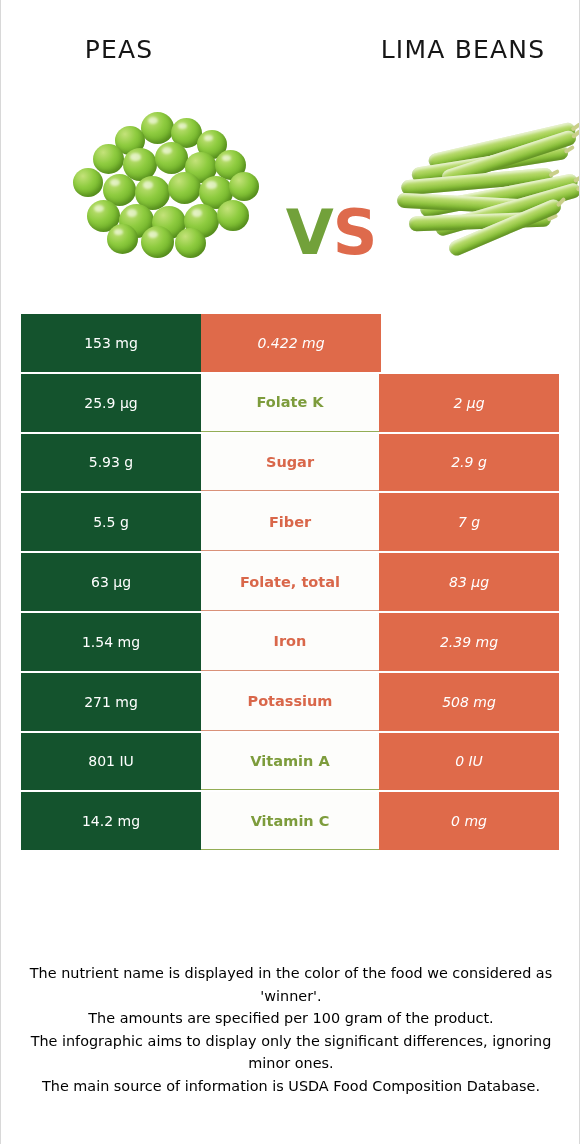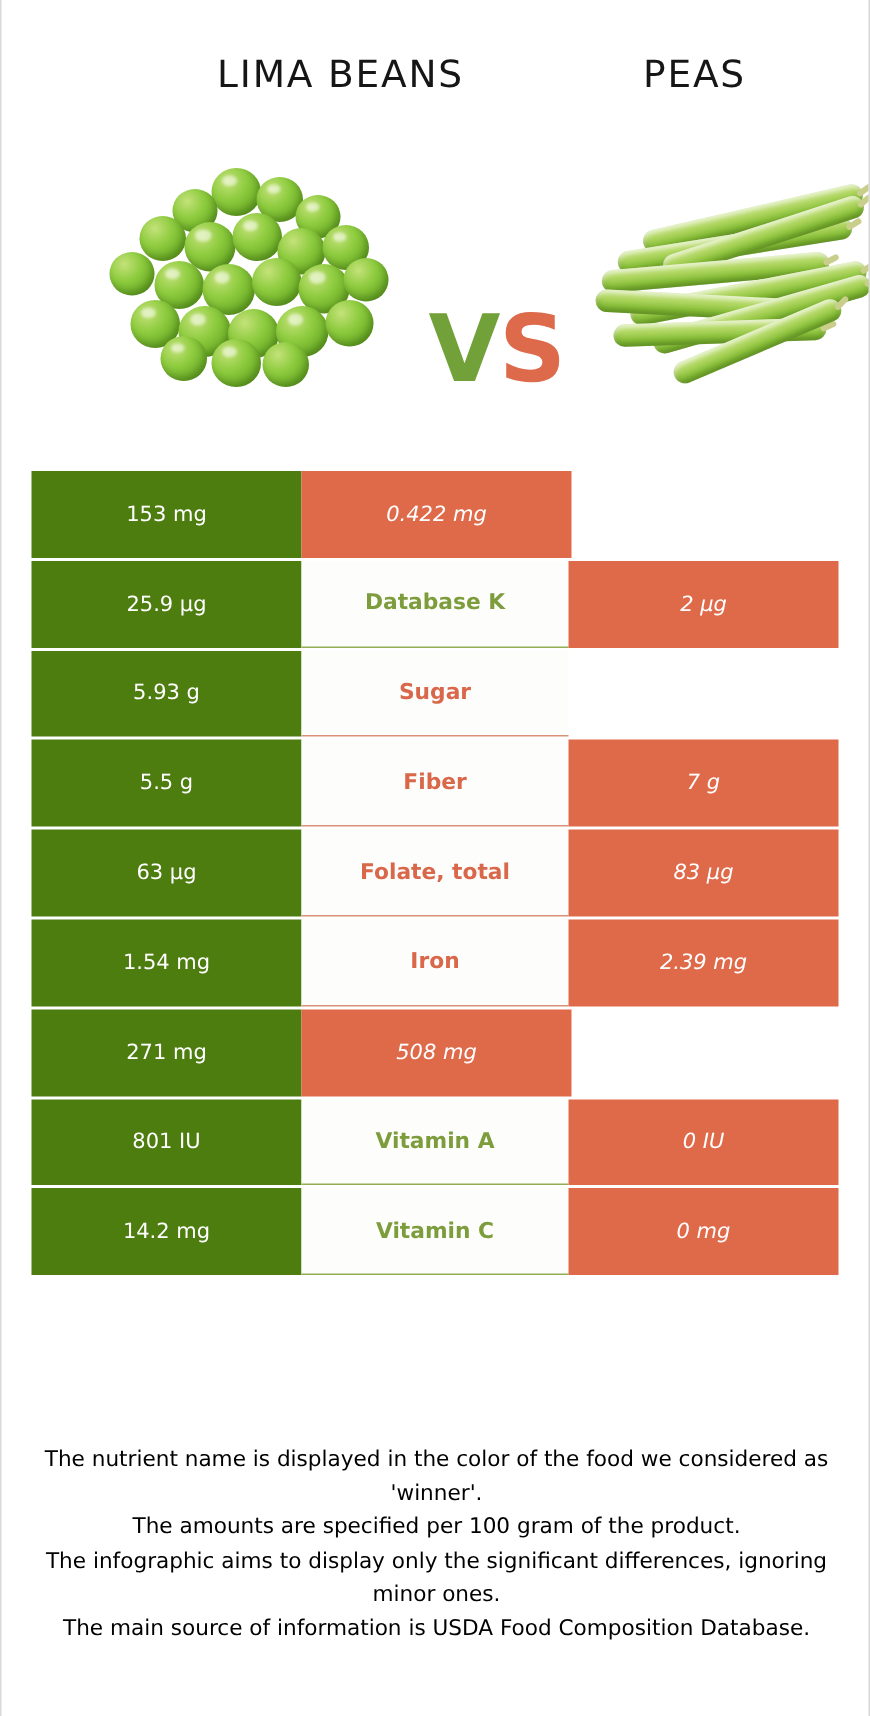--- a/index.html
+++ b/index.html
@@ -140,21 +140,21 @@
     display: flex;
     align-items: center;
     justify-content: center;
     box-sizing: border-box;
     font-family: "DejaVu Sans", sans-serif;
     font-size: 14px;
     font-weight: 400;
   }
   .cell.left {
     width: 180px;
-    background: #4d7c0f;
+    background: #14532d;
     color: #ffffff;
   }
   .cell.mid {
     width: 178px;
     background: #fdfdfb;
     font-size: 14.5px;
     font-weight: 700;
   }
   .cell.right {
     width: 180px;
@@ -180,22 +180,22 @@
     color: #000000;
   }
   .note p { margin: 0; }
 </style>
 </head>
 <body>
 
 <div class="page">
 
   <div class="header">
+    <div class="header-title left">PEAS</div>
     <div class="header-title right">LIMA BEANS</div>
-    <div class="header-title left">PEAS</div>
   </div>
 
   <div class="hero">
 
     <div class="hero-img left">
       <div class="peas">
         <div class="pea hl" style="left:92px; top:16px;  width:33px; height:32px;"></div>
         <div class="pea hl" style="left:122px;top:22px;  width:31px; height:30px;"></div>
         <div class="pea" style="left:66px; top:30px;  width:30px; height:29px;"></div>
         <div class="pea hl" style="left:148px;top:34px;  width:30px; height:29px;"></div>
@@ -243,28 +243,29 @@
 
   <div class="table">
 
     <div class="row">
       <div class="cell left">153 mg</div>
       <div class="cell right">0.422 mg</div>
     </div>
 
     <div class="row">
       <div class="cell left">25.9 µg</div>
-      <div class="cell mid green">Database K</div>
+      <div class="cell mid green">Folate K</div>
       <div class="cell right">2 µg</div>
     </div>
 
 
     <div class="row">
       <div class="cell left">5.93 g</div>
       <div class="cell mid orange">Sugar</div>
+      <div class="cell right">2.9 g</div>
     </div>
 
     <div class="row">
       <div class="cell left">5.5 g</div>
       <div class="cell mid orange">Fiber</div>
       <div class="cell right">7 g</div>
     </div>
 
     <div class="row">
       <div class="cell left">63 µg</div>
@@ -273,20 +274,21 @@
     </div>
 
     <div class="row">
       <div class="cell left">1.54 mg</div>
       <div class="cell mid orange">Iron</div>
       <div class="cell right">2.39 mg</div>
     </div>
 
     <div class="row">
       <div class="cell left">271 mg</div>
+      <div class="cell mid orange">Potassium</div>
       <div class="cell right">508 mg</div>
     </div>
 
     <div class="row">
       <div class="cell left">801 IU</div>
       <div class="cell mid green">Vitamin A</div>
       <div class="cell right">0 IU</div>
     </div>
 
     <div class="row">

